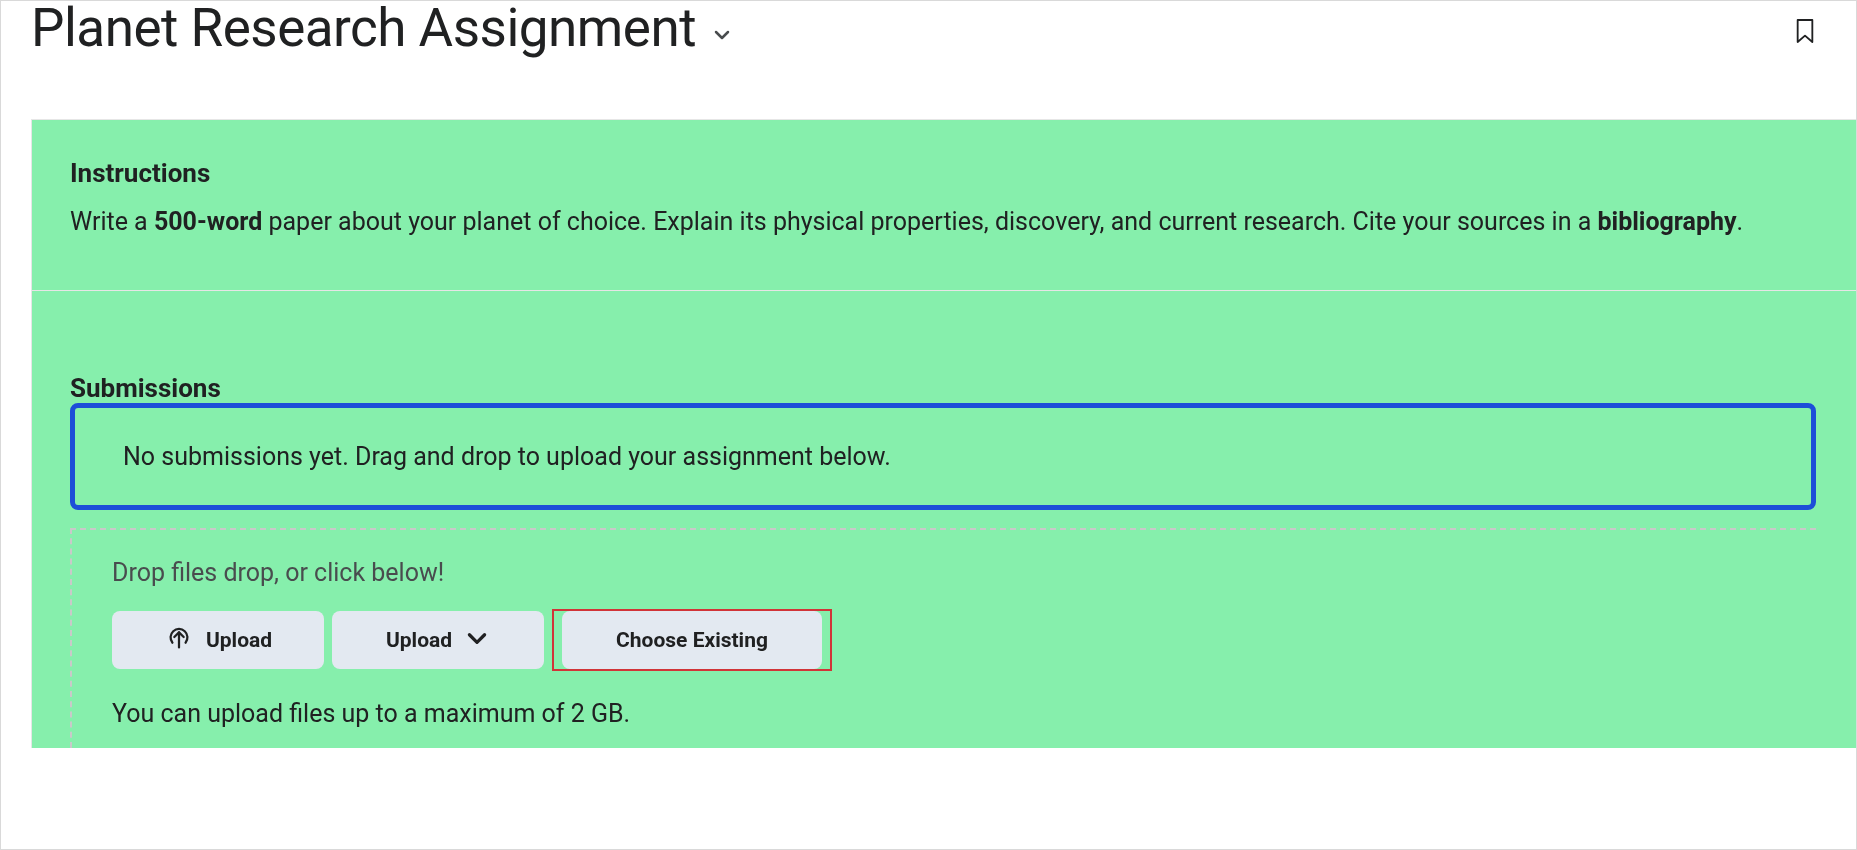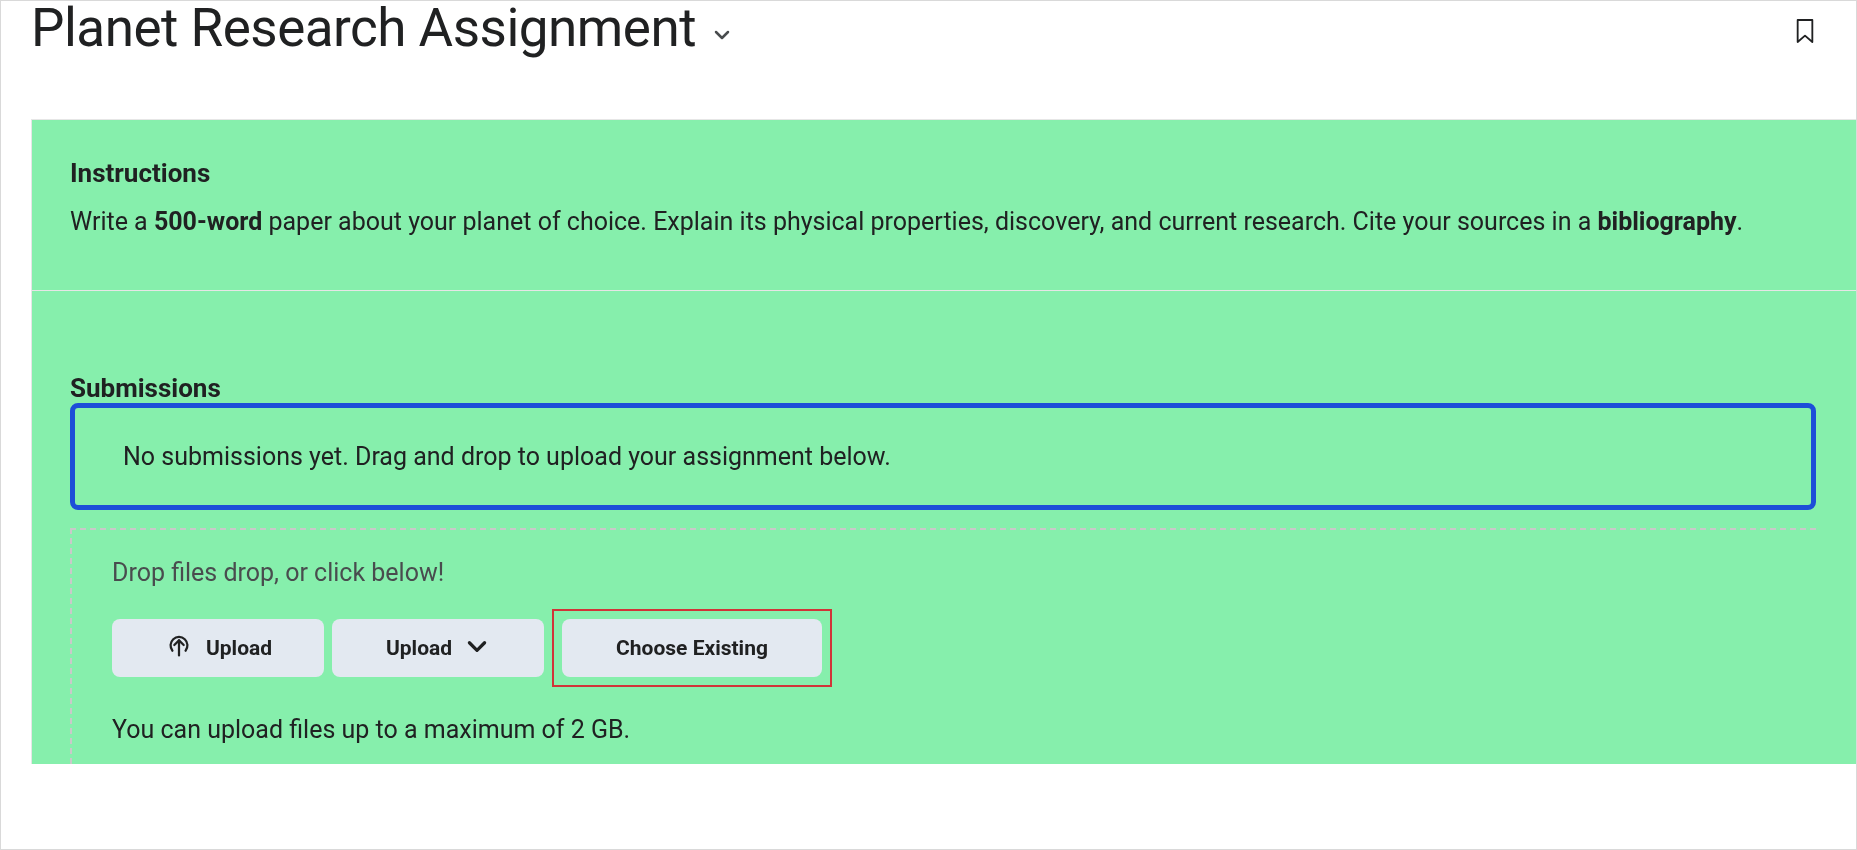--- a/index.html
+++ b/index.html
@@ -155,21 +155,21 @@
       width: 212px;
     }
 
     .action-btn.record-btn {
       width: 212px;
     }
 
     .choose-existing-wrapper {
       border: 2px solid #d13438;
       border-radius: 0;
-      padding: 8px 8px;
+      padding: 0 8px;
       display: inline-flex;
     }
 
     .action-btn.choose-existing-btn {
       width: 260px;
     }
 
     .upload-icon svg {
       width: 30px;
       height: 30px;

